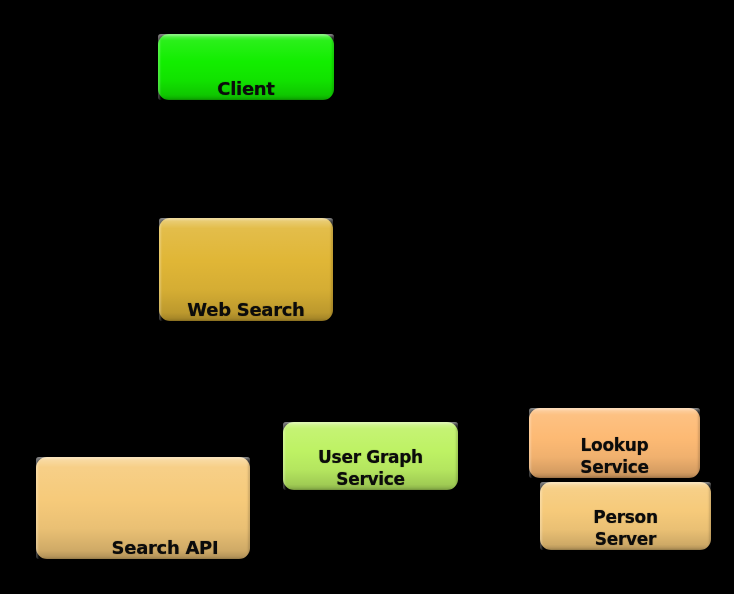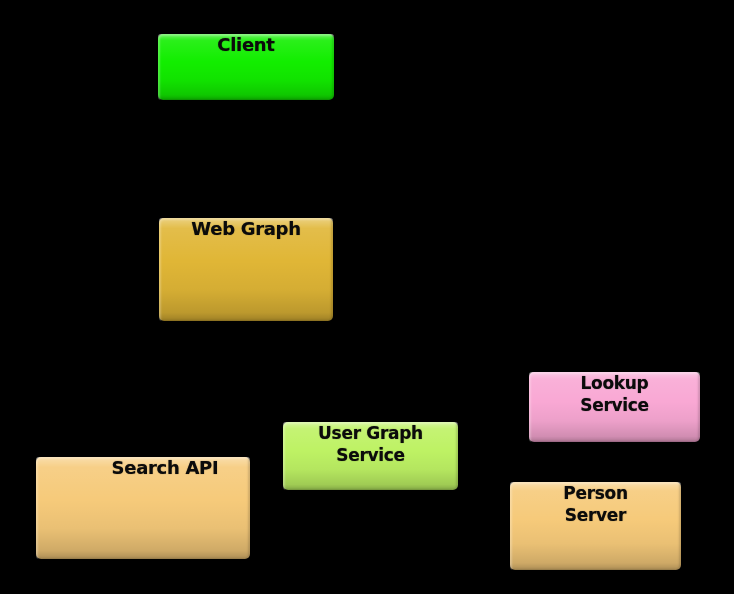--- a/index.html
+++ b/index.html
@@ -11,23 +11,23 @@
     position: relative;
     width: 734px;
     height: 594px;
     background: #000000;
     overflow: hidden;
     font-family: "DejaVu Sans", "Liberation Sans", sans-serif;
   }
   .node {
     position: absolute;
     display: flex;
-    align-items: flex-start;
+    align-items: flex-end;
     justify-content: center;
-    border-radius: 5px;
+    border-radius: 11px;
     box-shadow: 0 6px 9px rgba(0,0,0,0.55), 4px 4px 7px rgba(0,0,0,0.45);
   }
   
   .node::after {
     content: "";
     position: absolute;
     inset: 0;
     border-radius: 3px;
     background: linear-gradient(180deg,
       rgba(255,255,255,0.38) 0%,
@@ -51,45 +51,45 @@
     text-shadow: 0 0 1px rgba(0,0,0,0.55);
   }
   .single .label { font-size: 18px; line-height: 1.2; }
   .double .label { font-size: 17px; line-height: 1.3; }
 
   #node-client             { left: 158px; top: 34px;  width: 176px; height: 66px;  }
   #node-web-server         { left: 159px; top: 218px; width: 174px; height: 103px; }
   #node-search-api         { left: 36px;  top: 457px; width: 170px; height: 102px; padding-left: 44px; }
   #node-user-graph-service { left: 283px; top: 422px; width: 175px; height: 68px;  }
   #node-lookup-service     { left: 529px; top: 372px; width: 171px; height: 70px;  }
-  #node-person-server      { left: 510px; top: 482px; width: 171px; height: 88px;  }
+  #node-person-server      { left: 540px; top: 482px; width: 171px; height: 68px;  }
 </style>
 </head>
 <body>
 
 <div id="canvas">
 
   <div class="node single" id="node-client" style="background: rgb(18, 238, 0);">
     <span class="label">Client</span>
   </div>
 
   <div class="node single" id="node-web-server" style="background: rgb(224, 182, 54);">
-    <span class="label">Web Graph</span>
+    <span class="label">Web Search</span>
   </div>
 
   <div class="node single" id="node-search-api" style="background: rgb(246, 202, 122);">
     <span class="label">Search API</span>
   </div>
 
   <div class="node double" id="node-user-graph-service" style="background: #bef264;">
     <span class="label">User Graph
 Service</span>
   </div>
 
-  <div class="node double" id="node-lookup-service" style="background: #f9a8d4;">
+  <div class="node double" id="node-lookup-service" style="background: #fdba74; margin-top: 36px;">
     <span class="label">Lookup
 Service</span>
   </div>
 
   <div class="node double" id="node-person-server" style="background: rgb(246, 202, 122);">
     <span class="label">Person
 Server</span>
   </div>
 
 </div>

